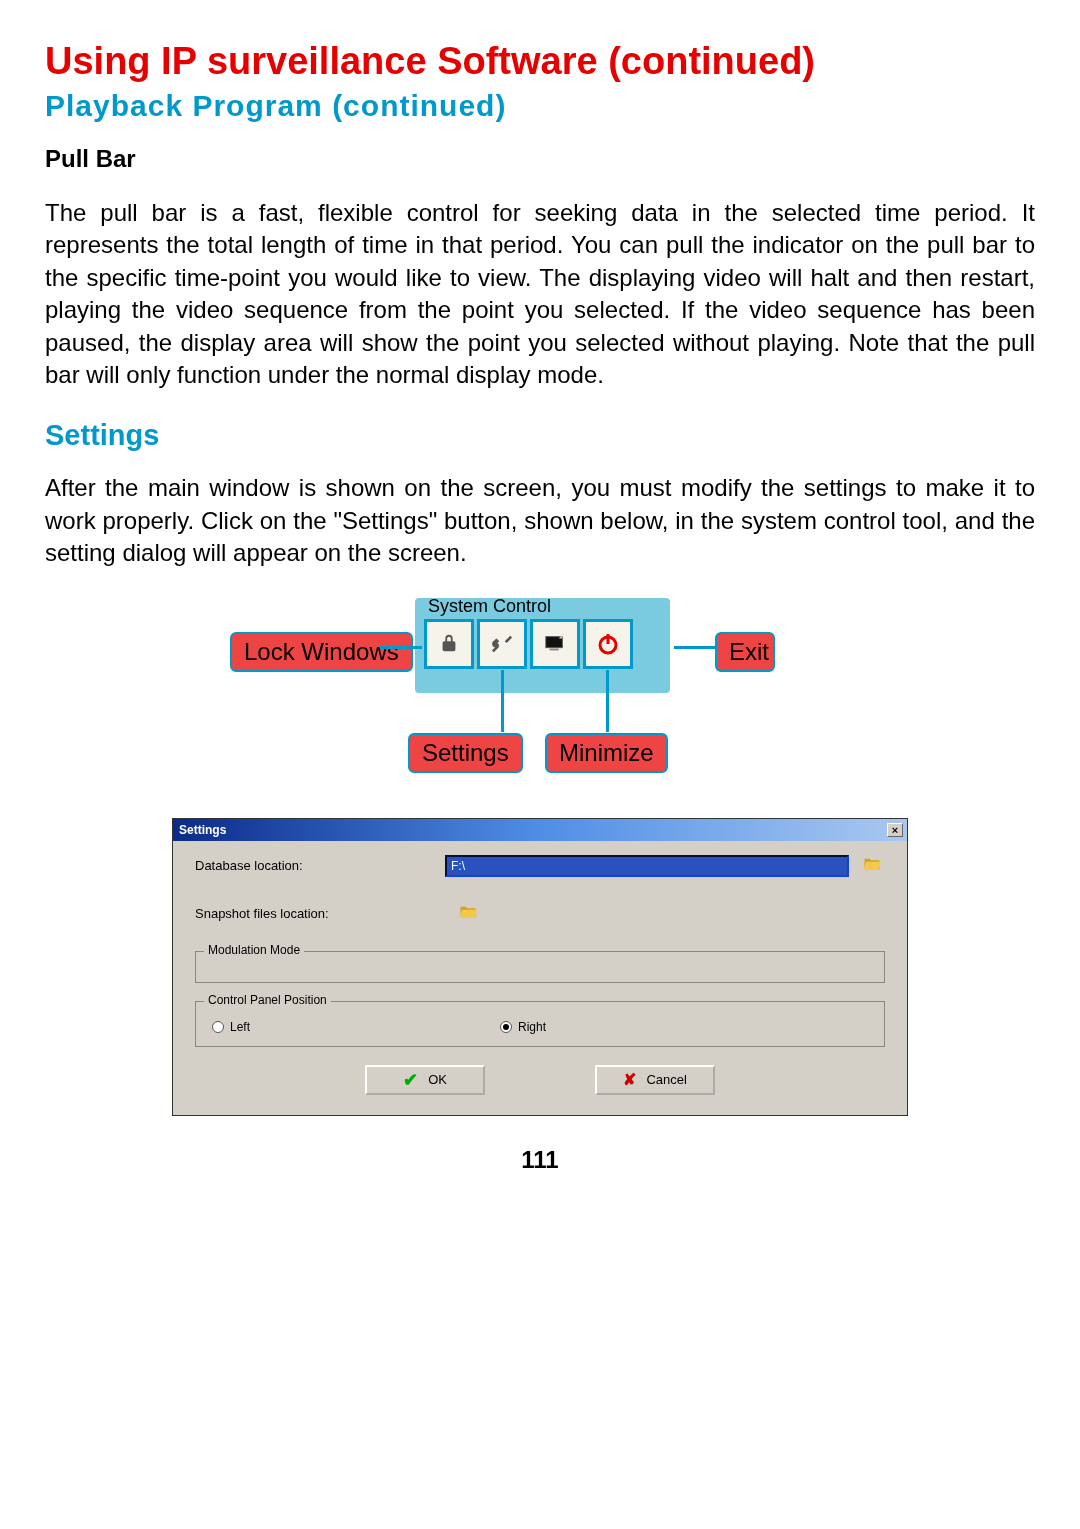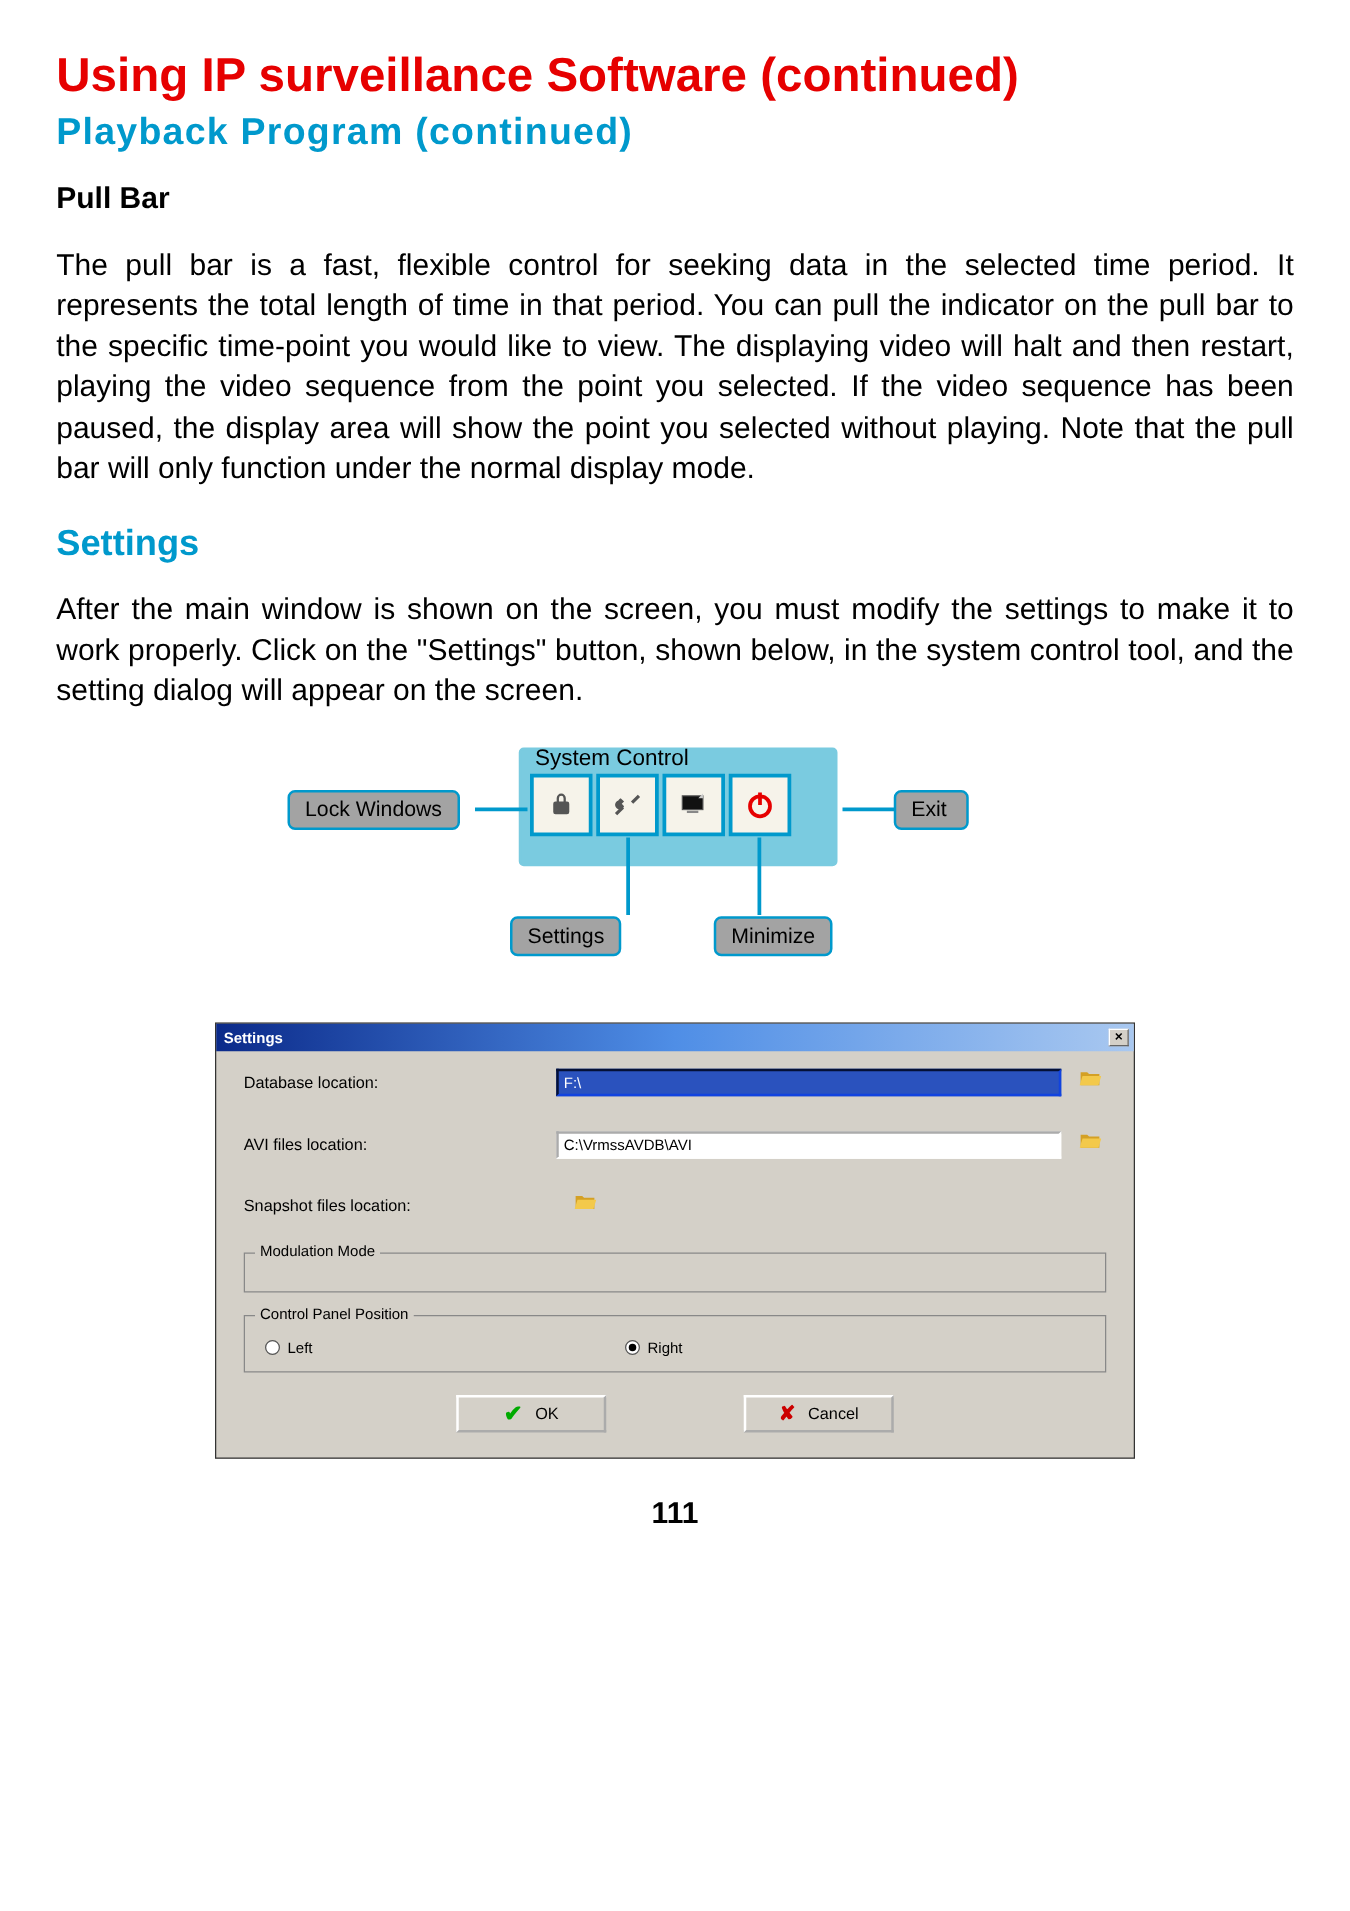--- a/index.html
+++ b/index.html
@@ -88,27 +88,27 @@
   }
   .tool-btn.highlight {
     outline: 3px solid #0099cc;
     outline-offset: -2px;
   }
   .callout {
     position: absolute;
     border: 2px solid #0099cc;
     border-radius: 6px;
     padding: 4px 12px;
-    font-size: 17px;
-    background: #a3a3a3;
+    font-size: 24px;
+    background: #ef4444;
   }
   .callout.lockw { left: -30px; top: 34px; }
   .callout.exitc { left: 455px; top: 34px; width: 60px; }
   .callout.settingsc { left: 148px; top: 135px; }
-  .callout.minimizec { left: 285px; top: 135px; margin-left: 26px; }
+  .callout.minimizec { left: 285px; top: 135px; }
   .connector {
     position: absolute;
     background: #0099cc;
   }
   
   .c1 { left: 120px; top: 48px; width: 42px; height:3px; } 
   .c2 { left: 414px; top: 48px; width: 42px; height:3px; } 
   .c3 { left: 241px; top: 72px; width:3px; height:62px; } 
   .c4 { left: 346px; top: 72px; width:3px; height:62px; } 
   
@@ -314,30 +314,20 @@
         <div class="form-label">Database location:</div>
         <div class="sunken first">F:\</div>
         <div class="folder-btn">
           <svg width="18" height="14" viewBox="0 0 24 18">
               <path fill="#d4a025" d="M2 2h7l2 2h11v12H2z"></path>
               <path fill="#f3c94b" d="M4 6h20l-3 10H1z"></path>
             </svg>
         </div>
       </div>
 
-      <div class="form-row">
-        <div class="form-label">AVI files location:</div>
-        <div class="sunken">C:\VrmssAVDB\AVI</div>
-        <div class="folder-btn">
-          <svg width="18" height="14" viewBox="0 0 24 18">
-              <path fill="#d4a025" d="M2 2h7l2 2h11v12H2z"></path>
-              <path fill="#f3c94b" d="M4 6h20l-3 10H1z"></path>
-            </svg>
-        </div>
-      </div>
 
       <div class="form-row">
         <div class="form-label">Snapshot files location:</div>
         <div class="folder-btn">
           <svg width="18" height="14" viewBox="0 0 24 18">
               <path fill="#d4a025" d="M2 2h7l2 2h11v12H2z"></path>
               <path fill="#f3c94b" d="M4 6h20l-3 10H1z"></path>
             </svg>
         </div>
       </div>

